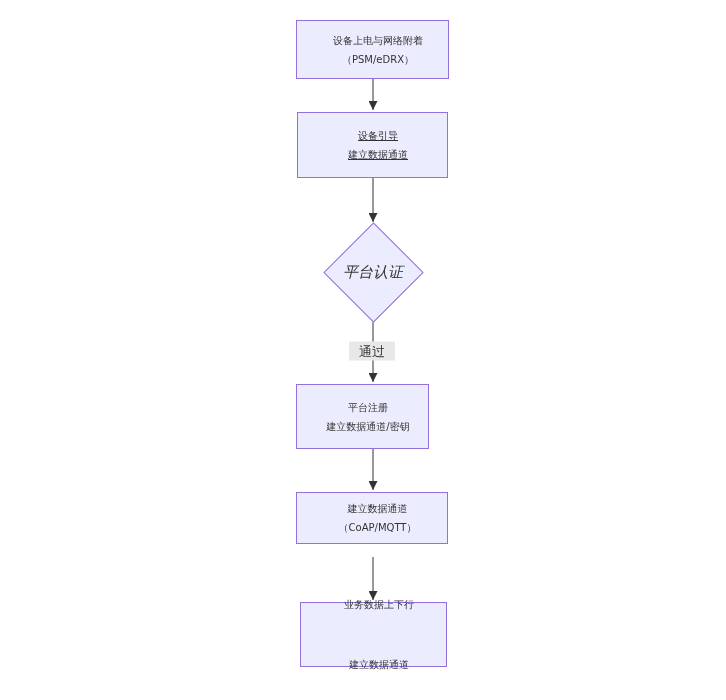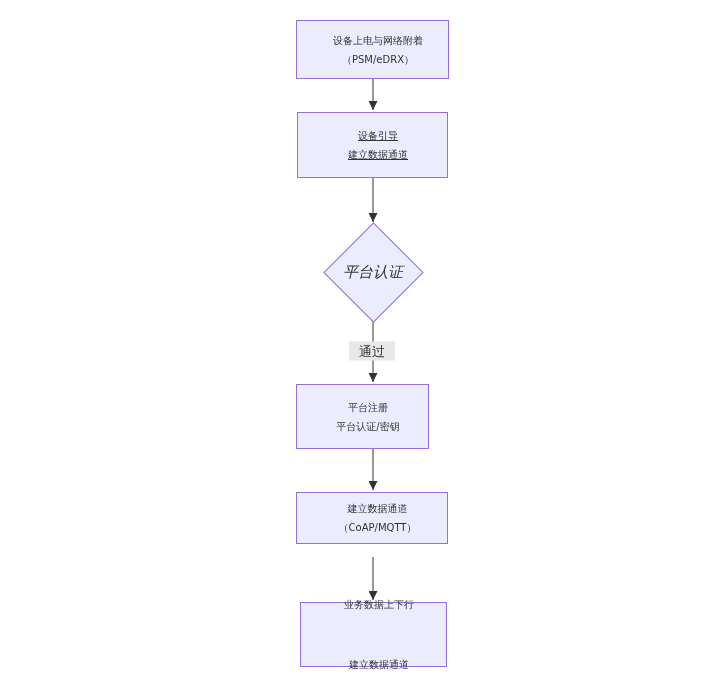--- a/index.html
+++ b/index.html
@@ -119,21 +119,21 @@
 
   <div class="diamond-wrap">
     <div class="diamond-shape"></div>
     <div class="diamond-label">平台认证</div>
   </div>
 
   <div class="edge-label">通过</div>
 
   <div class="node n-register">
     <span class="line">平台注册</span>
-    <span class="line">平台认证/密钥</span>
+    <span class="line">建立数据通道/密钥</span>
   </div>
 
   <div class="node n-channel">
     <span class="line">建立数据通道</span>
     <span class="line">（CoAP/MQTT）</span>
   </div>
 
   <div class="node n-business">
     <span class="line">业务数据上下行</span>
     <span class="line">建立数据通道</span>

